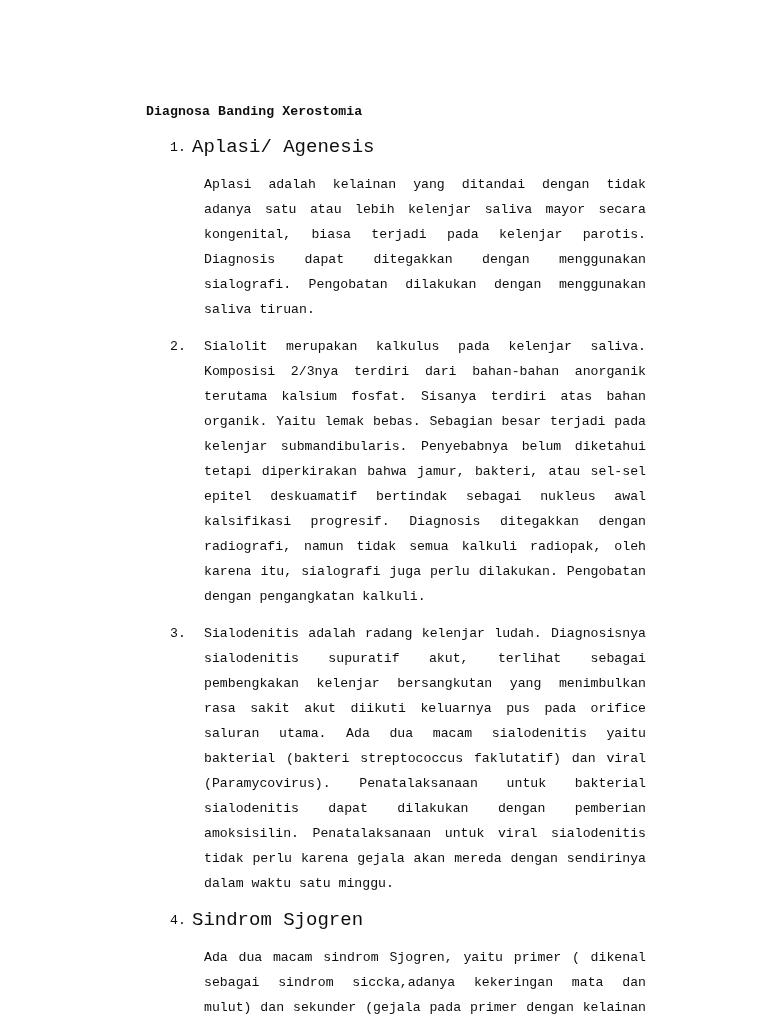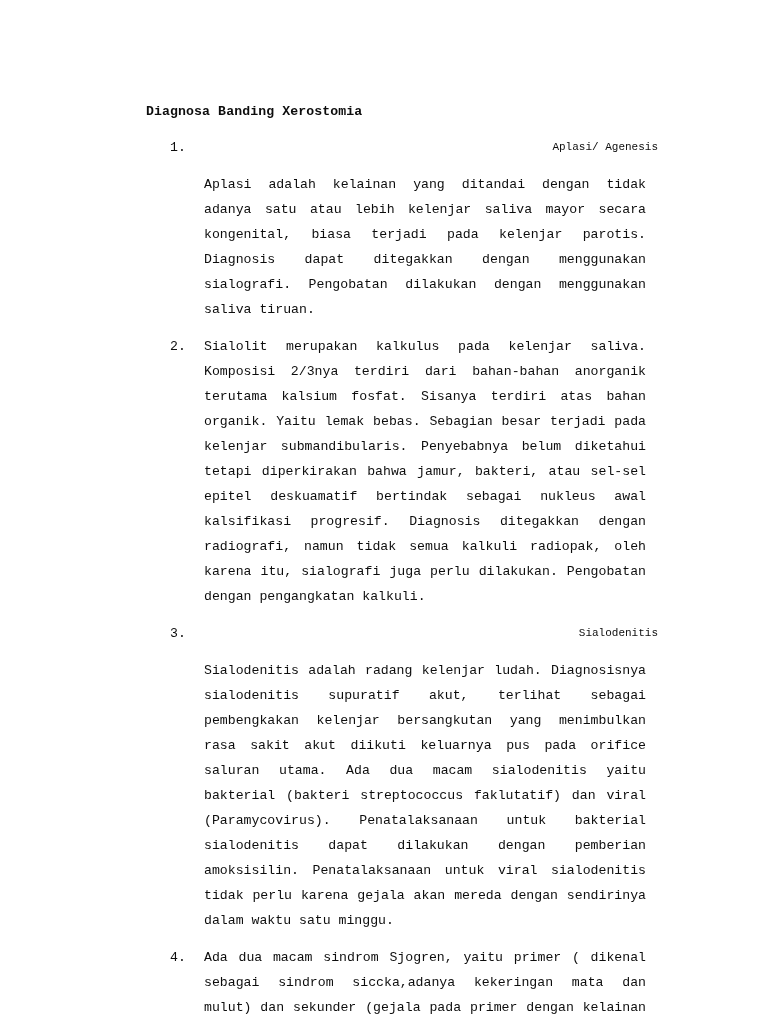--- a/index.html
+++ b/index.html
@@ -56,23 +56,23 @@
     position: absolute;
     left: 24px;
     top: 0;
     width: 18px;
     font-size: 13.2px;
     line-height: 25px;
     text-align: left;
   }
 
   .item-heading {
-    font-size: 11px;
+    font-size: 19px;
     line-height: 25px;
-    text-align: right;
+    text-align: left;
     margin: 0;
   }
 
   .item-body {
     font-size: 13.2px;
     line-height: 25px;
     text-align: justify;
     text-justify: inter-word;
     margin: 12px;
     hyphens: none;
@@ -94,24 +94,24 @@
         <p class="item-body">Aplasi adalah kelainan yang ditandai dengan tidak adanya satu atau lebih kelenjar saliva mayor secara kongenital, biasa terjadi pada kelenjar parotis. Diagnosis dapat ditegakkan dengan menggunakan sialografi. Pengobatan dilakukan dengan menggunakan saliva tiruan.</p>
       </li>
 
       <li class="item">
         <span class="item-number">2.</span>
         <p class="item-body">Sialolit merupakan kalkulus pada kelenjar saliva. Komposisi 2/3nya terdiri dari bahan-bahan anorganik terutama kalsium fosfat. Sisanya terdiri atas bahan organik. Yaitu lemak bebas. Sebagian besar terjadi pada kelenjar submandibularis. Penyebabnya belum diketahui tetapi diperkirakan bahwa jamur, bakteri, atau sel-sel epitel deskuamatif bertindak sebagai nukleus awal kalsifikasi progresif. Diagnosis ditegakkan dengan radiografi, namun tidak semua kalkuli radiopak, oleh karena itu, sialografi juga perlu dilakukan. Pengobatan dengan pengangkatan kalkuli.</p>
       </li>
 
       <li class="item">
         <span class="item-number">3.</span>
-        <div class="item-heading">Sialodenitis</div>
         <p class="item-body">Sialodenitis adalah radang kelenjar ludah. Diagnosisnya sialodenitis supuratif akut, terlihat sebagai pembengkakan kelenjar bersangkutan yang menimbulkan rasa sakit akut diikuti keluarnya pus pada orifice saluran utama. Ada dua macam sialodenitis yaitu bakterial (bakteri streptococcus faklutatif) dan viral (Paramycovirus). Penatalaksanaan untuk bakterial sialodenitis dapat dilakukan dengan pemberian amoksisilin. Penatalaksanaan untuk viral sialodenitis tidak perlu karena gejala akan mereda dengan sendirinya dalam waktu satu minggu.</p>
       </li>
 
       <li class="item">
         <span class="item-number">4.</span>
+        <div class="item-heading">Sindrom Sjogren</div>
         <p class="item-body">Ada dua macam sindrom Sjogren, yaitu primer ( dikenal sebagai sindrom siccka,adanya kekeringan mata dan mulut) dan sekunder (gejala pada primer dengan kelainan meluas ke jaringan ikat). Penatalaksanaannya dengan meredakan gejala xerostomia dan menghilangkan infeksi candida dengan anti jamur, serta mencegah timbulnya karies dan penyakit periodontal.</p>
       </li>
 
     </ol>
   </div>
 </div>
 
 </body></html>

